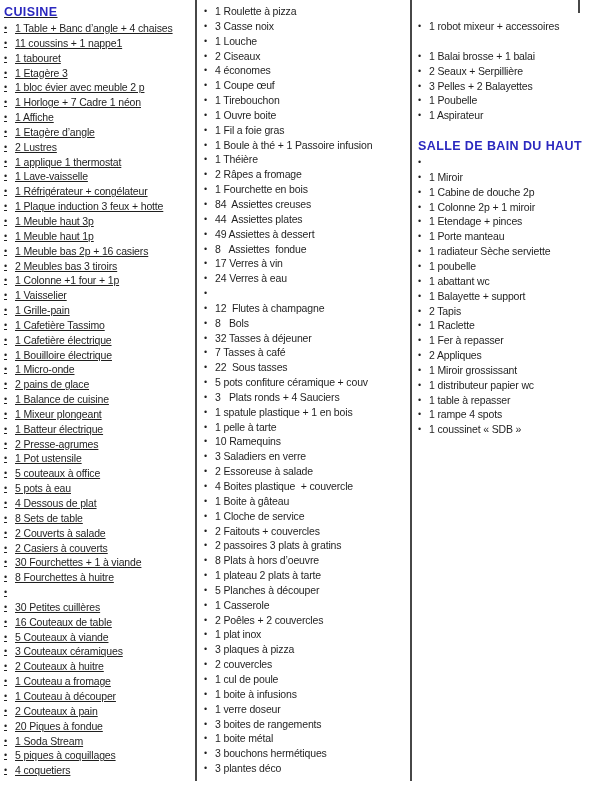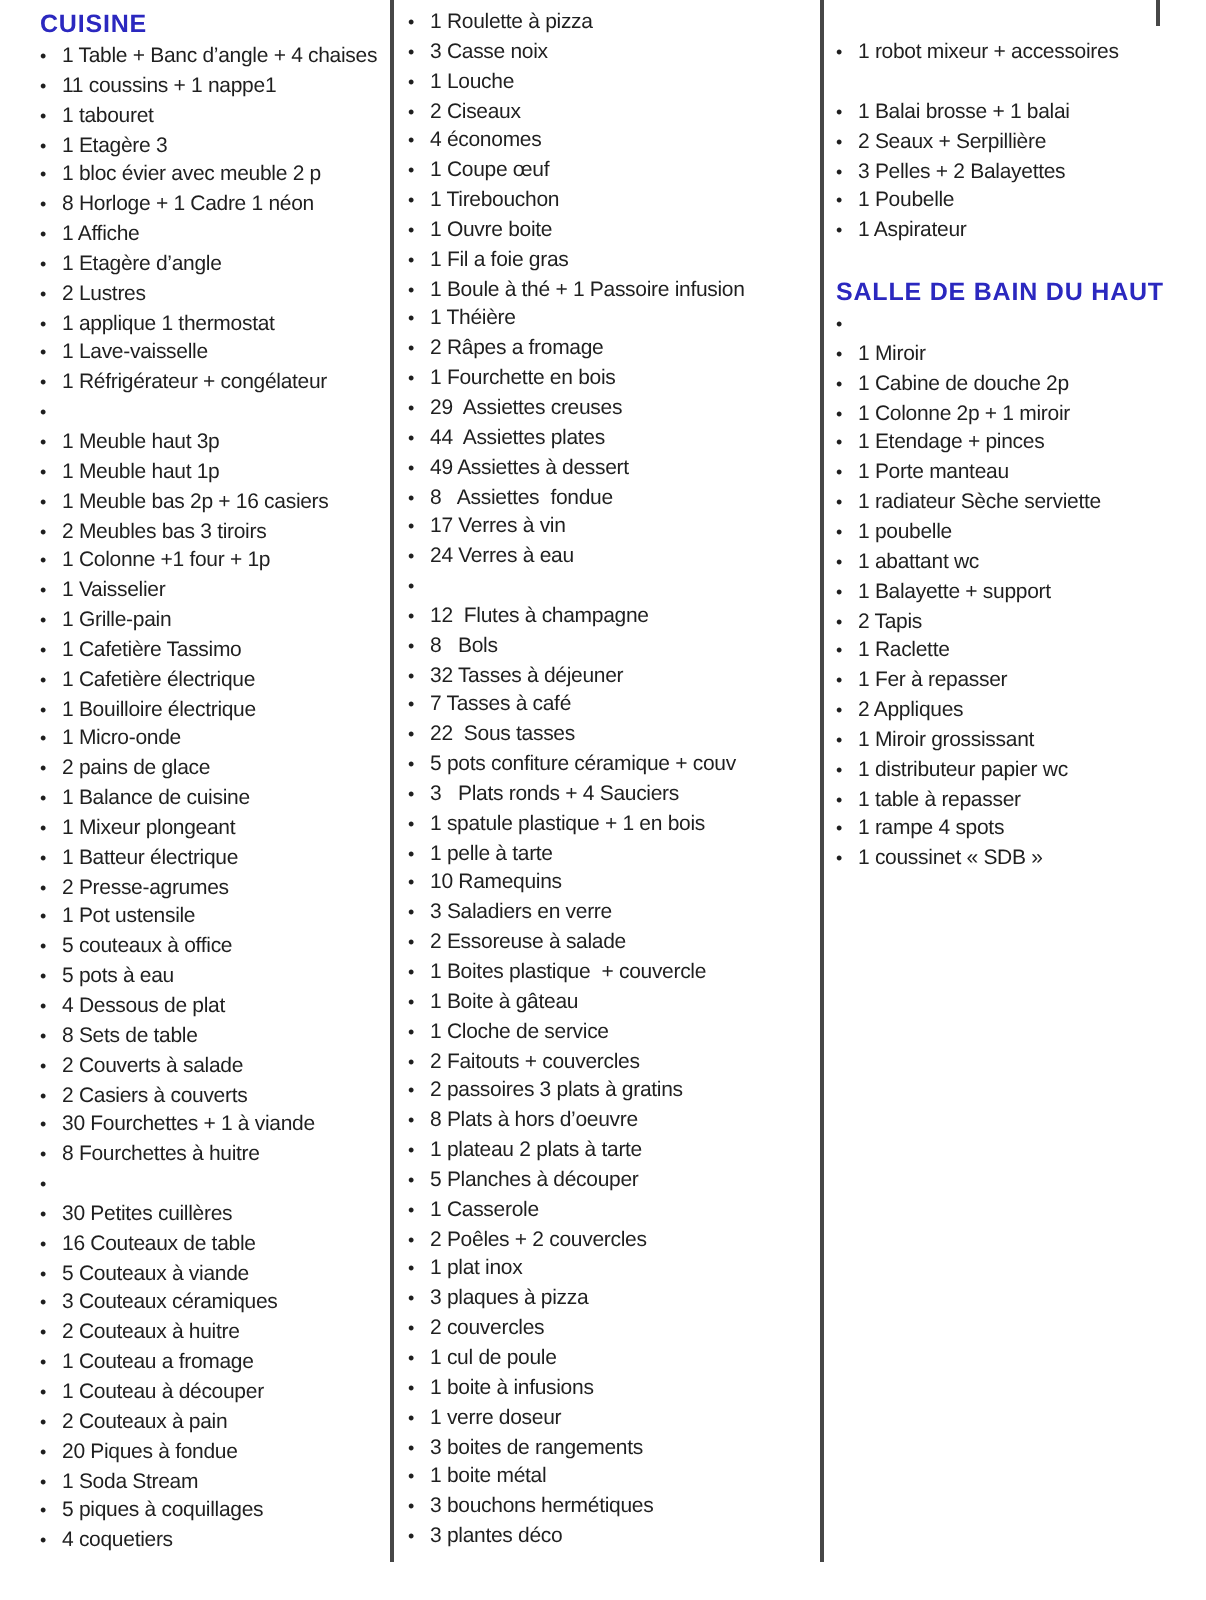--- a/index.html
+++ b/index.html
@@ -6,21 +6,21 @@
   .page {
     position: relative;
     width: 603px;
     height: 800px;
     background: #ffffff;
     font-family: "Liberation Sans", sans-serif;
     color: var(--text, #1f1f1f);
     overflow: hidden;
   }
   .col { position: absolute; top: 0; padding-top: 4px; }
-  #col0 { left: 20px;   width: 186px; }
+  #col0 { left: 4px;   width: 186px; text-decoration: underline; }
   #col1 { left: 204px; width: 204px; }
   #col2 { left: 418px; width: 182px; }
   #col2 .section:first-child { margin-top: 15px; }
   .section + .section { margin-top: 15px; }
   .col-header {
     font-weight: bold;
     font-size: 12.5px;
     line-height: 16px;
     letter-spacing: 0.4px;
     color: var(--header_blue, #2b28bf);
@@ -75,21 +75,21 @@
         <div class="item">
           <span class="bullet">•</span>
           <span class="item-text">1 Etagère 3</span>
         </div>
         <div class="item">
           <span class="bullet">•</span>
           <span class="item-text">1 bloc évier avec meuble 2 p</span>
         </div>
         <div class="item">
           <span class="bullet">•</span>
-          <span class="item-text">8 Horloge + 1 Cadre 1 néon</span>
+          <span class="item-text">1 Horloge + 7 Cadre 1 néon</span>
         </div>
         <div class="item">
           <span class="bullet">•</span>
           <span class="item-text">1 Affiche</span>
         </div>
         <div class="item">
           <span class="bullet">•</span>
           <span class="item-text">1 Etagère d’angle</span>
         </div>
         <div class="item">
@@ -103,20 +103,21 @@
         <div class="item">
           <span class="bullet">•</span>
           <span class="item-text">1 Lave-vaisselle</span>
         </div>
         <div class="item">
           <span class="bullet">•</span>
           <span class="item-text">1 Réfrigérateur + congélateur</span>
         </div>
         <div class="item">
           <span class="bullet">•</span>
+          <span class="item-text">1 Plaque induction 3 feux + hotte</span>
         </div>
         <div class="item">
           <span class="bullet">•</span>
           <span class="item-text">1 Meuble haut 3p</span>
         </div>
         <div class="item">
           <span class="bullet">•</span>
           <span class="item-text">1 Meuble haut 1p</span>
         </div>
         <div class="item">
@@ -314,21 +315,21 @@
         <div class="item">
           <span class="bullet">•</span>
           <span class="item-text">2 Râpes a fromage</span>
         </div>
         <div class="item">
           <span class="bullet">•</span>
           <span class="item-text">1 Fourchette en bois</span>
         </div>
         <div class="item">
           <span class="bullet">•</span>
-          <span class="item-text">29  Assiettes creuses</span>
+          <span class="item-text">84  Assiettes creuses</span>
         </div>
         <div class="item">
           <span class="bullet">•</span>
           <span class="item-text">44  Assiettes plates</span>
         </div>
         <div class="item">
           <span class="bullet">•</span>
           <span class="item-text">49 Assiettes à dessert</span>
         </div>
         <div class="item">
@@ -389,21 +390,21 @@
         <div class="item">
           <span class="bullet">•</span>
           <span class="item-text">3 Saladiers en verre</span>
         </div>
         <div class="item">
           <span class="bullet">•</span>
           <span class="item-text">2 Essoreuse à salade</span>
         </div>
         <div class="item">
           <span class="bullet">•</span>
-          <span class="item-text">1 Boites plastique  + couvercle</span>
+          <span class="item-text">4 Boites plastique  + couvercle</span>
         </div>
         <div class="item">
           <span class="bullet">•</span>
           <span class="item-text">1 Boite à gâteau</span>
         </div>
         <div class="item">
           <span class="bullet">•</span>
           <span class="item-text">1 Cloche de service</span>
         </div>
         <div class="item">

